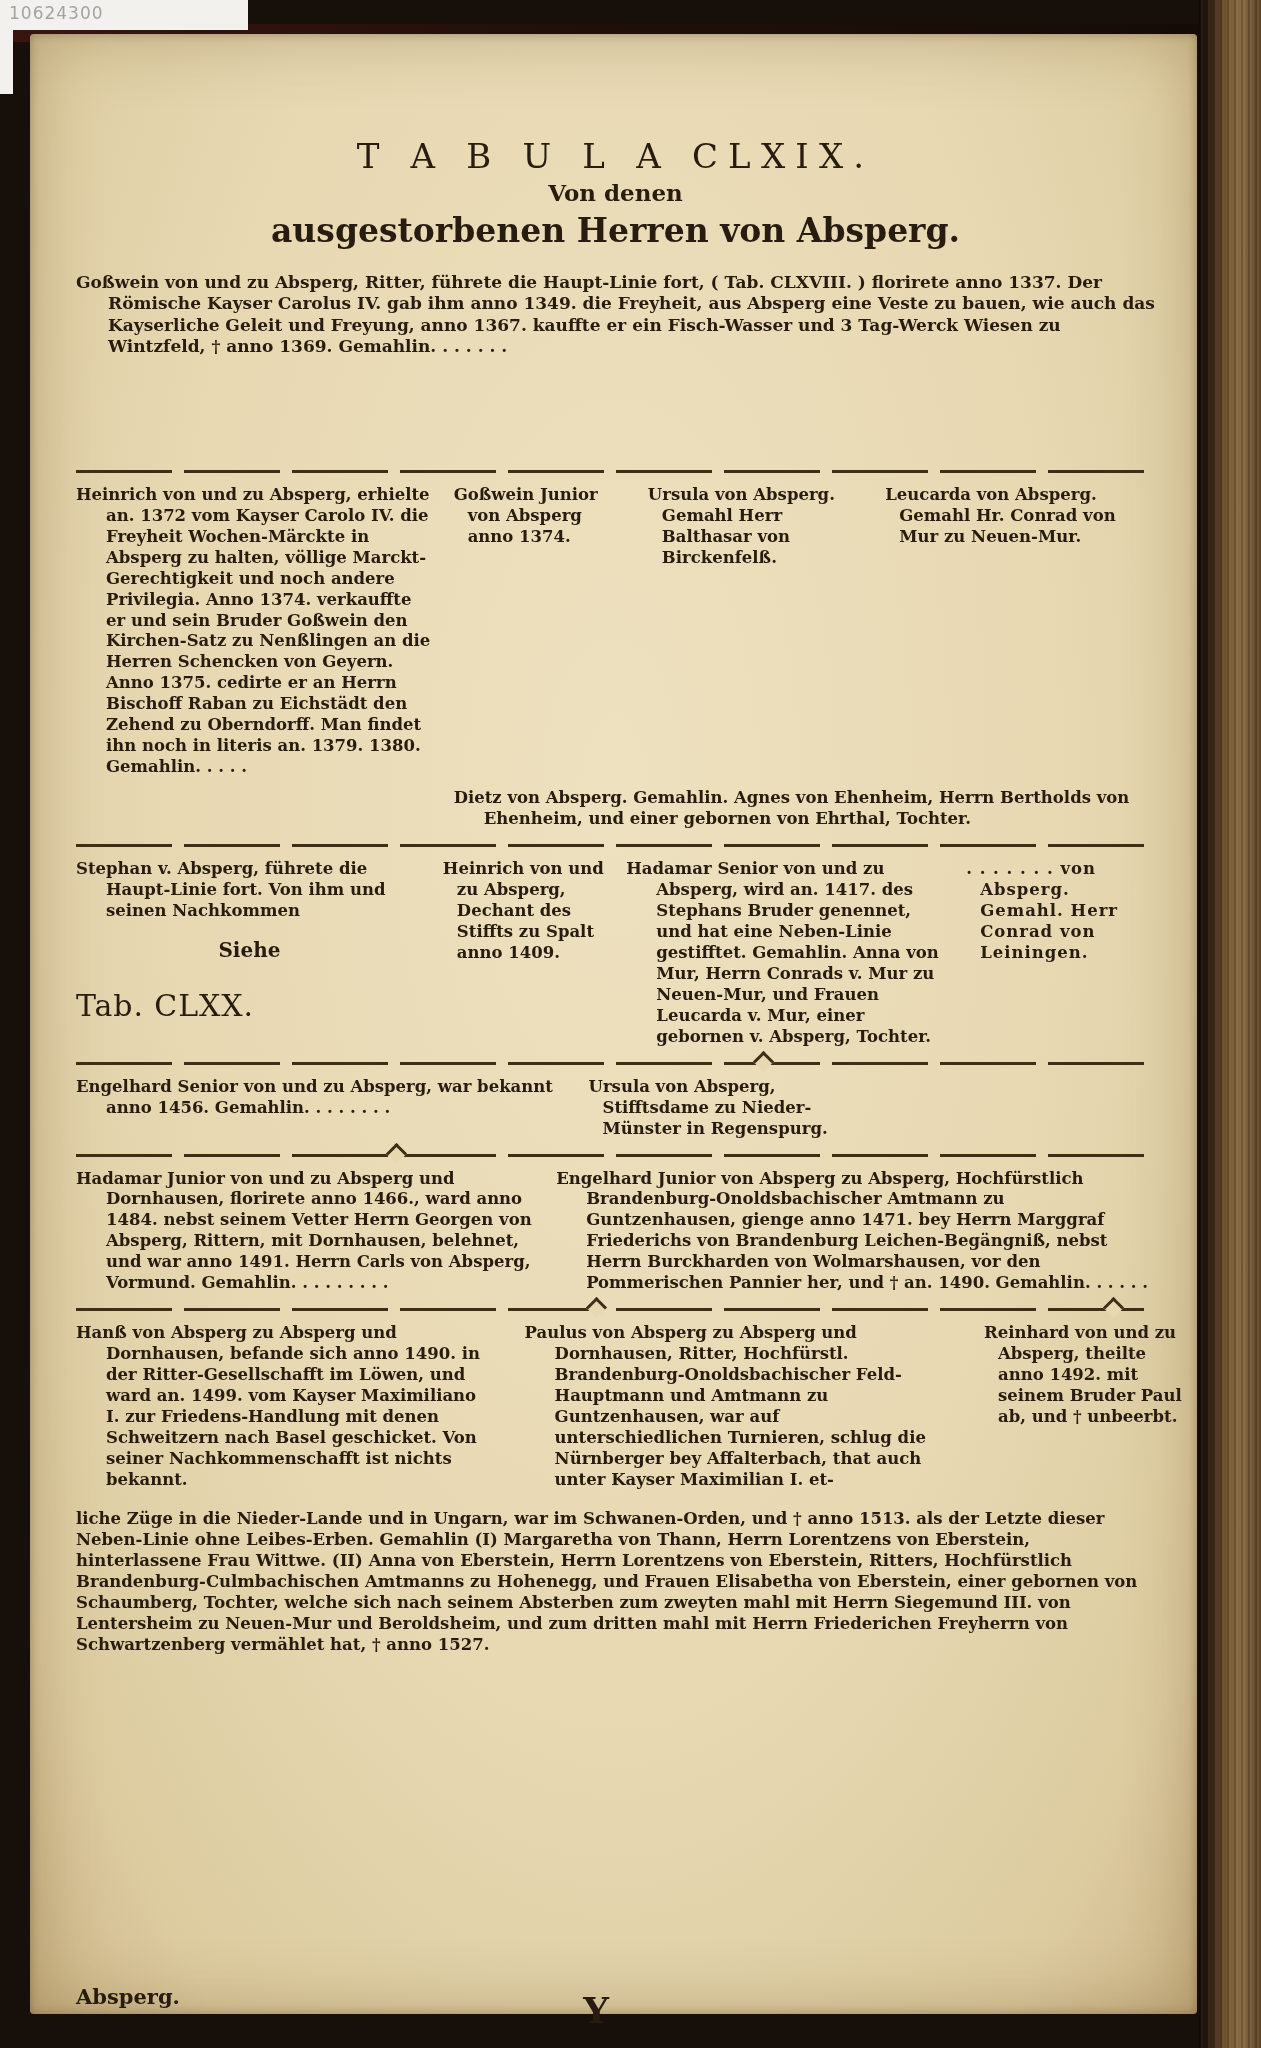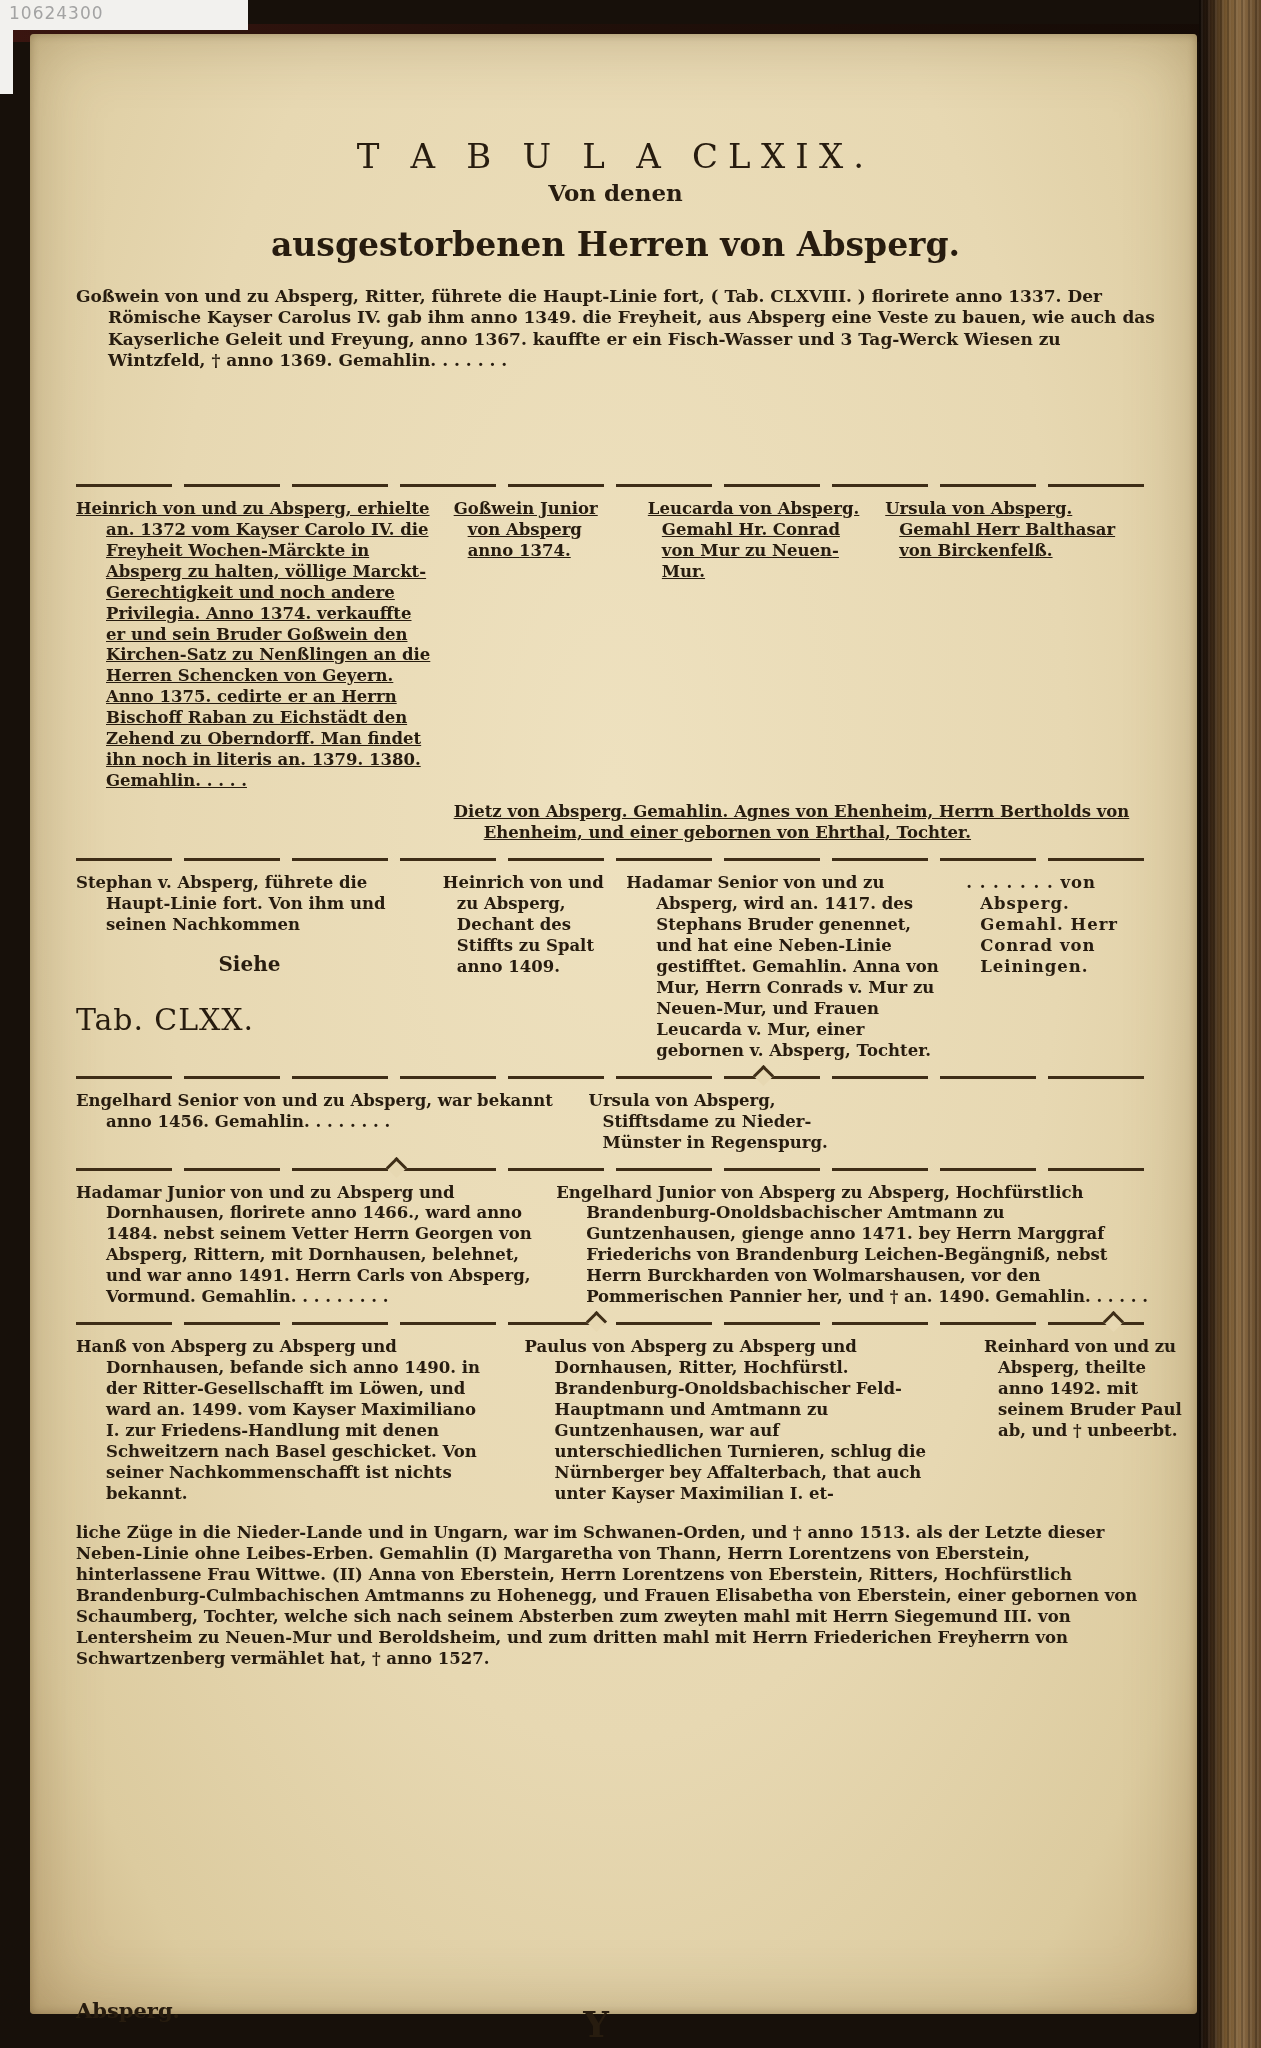--- a/index.html
+++ b/index.html
@@ -24,30 +24,30 @@
   .page{
     position:absolute;left:30px;top:34px;right:64px;bottom:34px;z-index:3;
     background:radial-gradient(ellipse at 50% 38%,#eee1bf 0%,#e7d8b2 55%,#dccb9f 85%,#cbb486 100%);
     border-radius:4px;
     box-shadow:inset 0 0 70px rgba(100,70,25,.32), inset 0 0 10px rgba(70,45,12,.35);
   }
   .content{position:absolute;left:46px;right:42px;top:0;color:#271c0f;
     font-size:16.5px;line-height:1.27;font-weight:700;}
   .title{margin-top:104px;text-align:center;font-size:34px;line-height:1.1;font-weight:400;letter-spacing:.30em;white-space:nowrap;}
   .subtitle1{text-align:center;font-size:23px;margin-top:3px;}
-  .subtitle2{text-align:center;font-size:33px;margin-top:16px;}
+  .subtitle2{text-align:center;font-size:33px;margin-top:2px;}
   .intro{margin-top:20px;padding-left:32px;text-indent:-32px;font-size:17px;}
   .rule{position:relative;height:3px;margin-top:14px;
     background:repeating-linear-gradient(90deg,#3e2d17 0 96px,rgba(0,0,0,0) 96px 108px);}
   .caret{position:absolute;top:-8px;width:12px;height:12px;
     border-left:3px solid #3e2d17;border-top:3px solid #3e2d17;
     transform:rotate(45deg);background:#e7d8b2;}
   .rule1{margin-top:112px;}
   .genrow{display:grid;margin-top:12px;}
-  .row-a{grid-template-columns:35% 18% 22% 25%;text-decoration:underline;}
+  .row-a{grid-template-columns:35% 18% 22% 25%;}
   .row-b{grid-template-columns:34% 17% 31.5% 17.5%;}
   .row-c{grid-template-columns:47.5% 27% 25.5%;}
   .row-d{grid-template-columns:44.5% 55.5%;}
   .row-e{grid-template-columns:40% 41% 19%;gap:17px;}
   .cell{padding-right:20px;box-sizing:border-box;}
   .cell:last-child{padding-right:2px;}
   .hang{padding-left:30px;text-indent:-30px;}
   .hang-sm{padding-left:14px;text-indent:-14px;padding-right:16px;box-sizing:border-box;}
   .dietz{grid-column:2/5;margin-top:10px;padding-left:30px;text-indent:-30px;}
   .siehe{text-align:center;margin-top:16px;font-size:20px;}
@@ -74,22 +74,22 @@
     <div class="subtitle1">Von denen</div>
     <div class="subtitle2">ausgestorbenen Herren von Absperg.</div>
 
     <p class="intro">Goßwein von und zu Absperg, Ritter, führete die Haupt-Linie fort, ( Tab. CLXVIII. ) florirete anno 1337. Der Römische Kayser Carolus IV. gab ihm anno 1349. die Freyheit, aus Absperg eine Veste zu bauen, wie auch das Kayserliche Geleit und Freyung, anno 1367. kauffte er ein Fisch-Wasser und 3 Tag-Werck Wiesen zu Wintzfeld, † anno 1369.  Gemahlin. . . . . . .</p>
 
     <div class="rule rule1"></div>
 
     <div class="genrow row-a">
       <div class="cell hang">Heinrich von und zu Absperg, erhielte an. 1372 vom Kayser Carolo IV. die Freyheit Wochen-Märckte in Absperg zu halten, völlige Marckt-Gerechtigkeit und noch andere Privilegia. Anno 1374. verkauffte er und sein Bruder Goßwein den Kirchen-Satz zu Nenßlingen an die Herren Schencken von Geyern. Anno 1375. cedirte er an Herrn Bischoff Raban zu Eichstädt den Zehend zu Oberndorff. Man findet ihn noch in literis an. 1379. 1380.  Gemahlin. . . . .</div>
       <div class="cell hang-sm">Goßwein Junior von Absperg anno 1374.</div>
+      <div class="cell hang-sm">Ursula von Absperg. Gemahl Herr Balthasar von Birckenfelß.</div>
       <div class="cell hang-sm">Leucarda von Absperg. Gemahl Hr. Conrad von Mur zu Neuen-Mur.</div>
-      <div class="cell hang-sm">Ursula von Absperg. Gemahl Herr Balthasar von Birckenfelß.</div>
       <div class="dietz">Dietz von Absperg. Gemahlin. Agnes von Ehenheim, Herrn Bertholds von Ehenheim, und einer gebornen von Ehrthal, Tochter.</div>
     </div>
 
     <div class="rule"></div>
 
     <div class="genrow row-b">
       <div class="cell">
         <div class="hang">Stephan v. Absperg, führete die Haupt-Linie fort.  Von ihm und seinen Nachkommen</div>
         <div class="siehe">Siehe</div>
         <div class="tabref">Tab. CLXX.</div>

